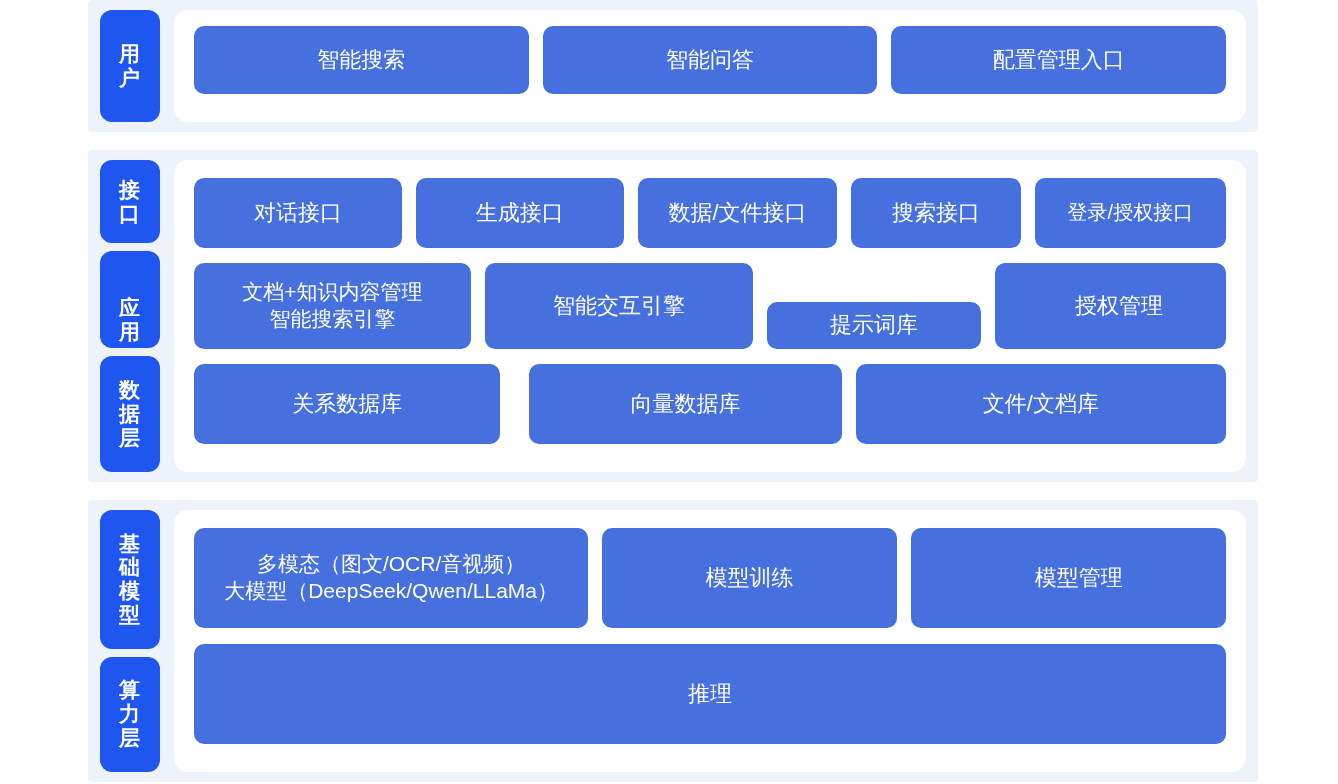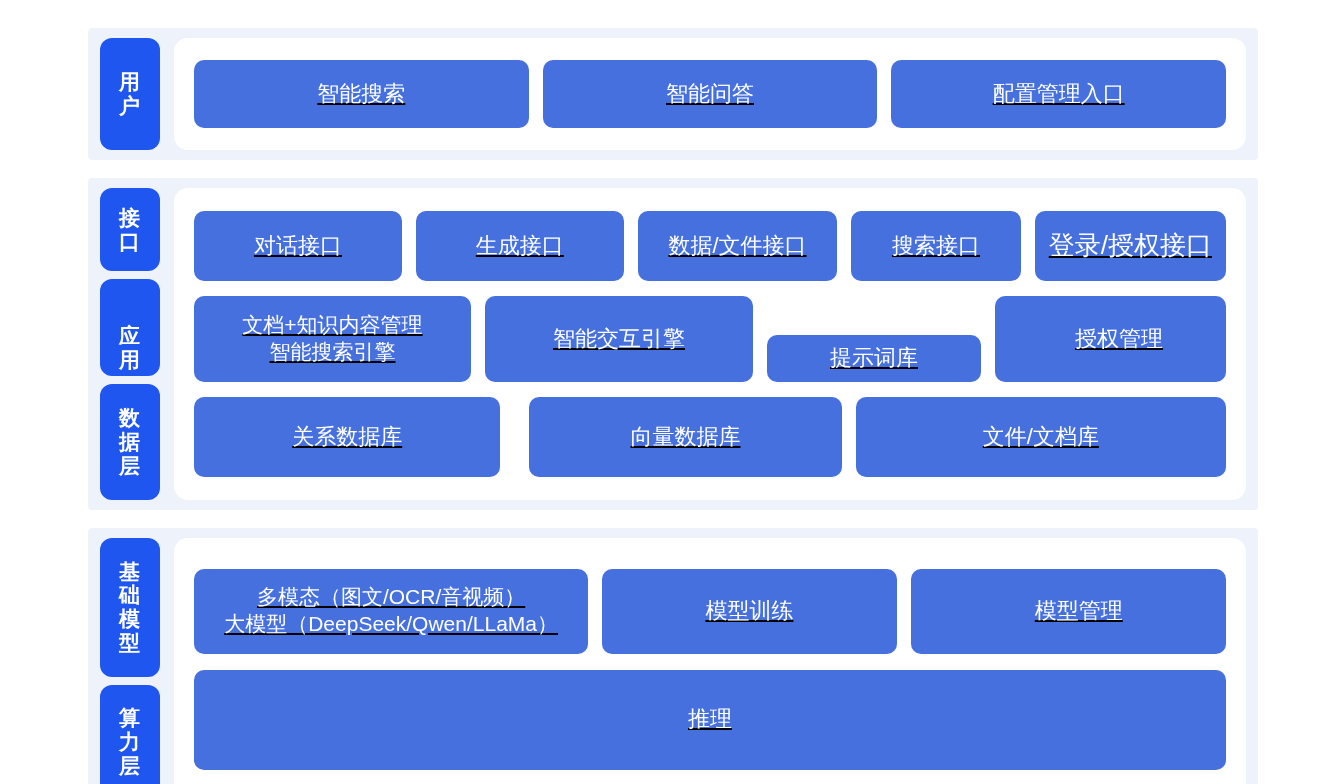--- a/index.html
+++ b/index.html
@@ -24,21 +24,20 @@
     width: 1170px;
   }
 
   
   .section {
     background: #eef3fb;
     border-radius: 4px;
     display: flex;
     align-items: stretch;
     padding: 10px 12px;
-    margin-top: 28px;
   }
   .section + .section { margin-top: 18px; }
 
   #section-user     { height: 132px; }
   #section-platform { height: 332px; }
   #section-infra    { height: 282px; }
 
   
   .side-rail {
     width: 60px;
@@ -70,24 +69,23 @@
   }
 
   
   .panel {
     flex: 1 1 auto;
     background: #ffffff;
     border-radius: 14px;
     padding: 18px 20px;
     display: flex;
     flex-direction: column;
-    justify-content: center;
+    justify-content: flex-start;
     gap: 15px;
     min-width: 0;
-    text-decoration: underline;
   }
 
   .row {
     display: flex;
     gap: 14px;
     min-width: 0;
   }
 
   
   .box {
@@ -109,38 +107,38 @@
   #section-user .panel { padding: 16px 20px; gap: 0; }
   #section-user .row { height: 68px; }
   #section-user .box { flex: 1 1 0; }
 
   
   #row-interface { height: 70px; }
   #row-interface .box:nth-child(1) { flex: 1.15 1 0; }
   #row-interface .box:nth-child(2) { flex: 1.15 1 0; }
   #row-interface .box:nth-child(3) { flex: 1.10 1 0; }
   #row-interface .box:nth-child(4) { flex: 0.92 1 0; }
-  #row-interface .box:nth-child(5) { flex: 1.05 1 0; font-size: 26px; }
+  #row-interface .box:nth-child(5) { flex: 1.05 1 0; font-size: 20px; }
 
   
   #row-application { height: 86px; }
   #row-application .box:nth-child(1) { flex: 1.45 1 0; font-size: 21px; }
   #row-application .box:nth-child(2) { flex: 1.40 1 0; }
   #row-application .box:nth-child(3) { flex: 1.10 1 0; margin-top: 39px; }
   #row-application .box:nth-child(4) { flex: 1.10 1 0; padding-left: 25px; }
 
   
   #row-data { height: 80px; }
   #row-data .box:nth-child(1) { flex: 1 1 0; }
   #row-data .box:nth-child(2) { flex: 1.02 1 0; margin-left: 15px; }
   #row-data .box:nth-child(3) { flex: 1.22 1 0; }
 
   
   #section-infra .panel { gap: 16px; }
-  #row-model { height: 85px; }
+  #row-model { height: 100px; }
   #row-model .box:nth-child(1) { flex: 1.25 1 0; font-size: 21px; }
   #row-model .box:nth-child(2) { flex: 0.92 1 0; }
   #row-model .box:nth-child(3) { flex: 0.92 1 0; padding-left: 29px; }
 
   #row-compute { height: 100px; }
   #row-compute .box:nth-child(1) { flex: 1 1 0; }
   #row-compute .box:nth-child(2) { flex: 1.17 1 0; }
 
   
   #rail-user    .side-label { flex: 1 1 auto; }

